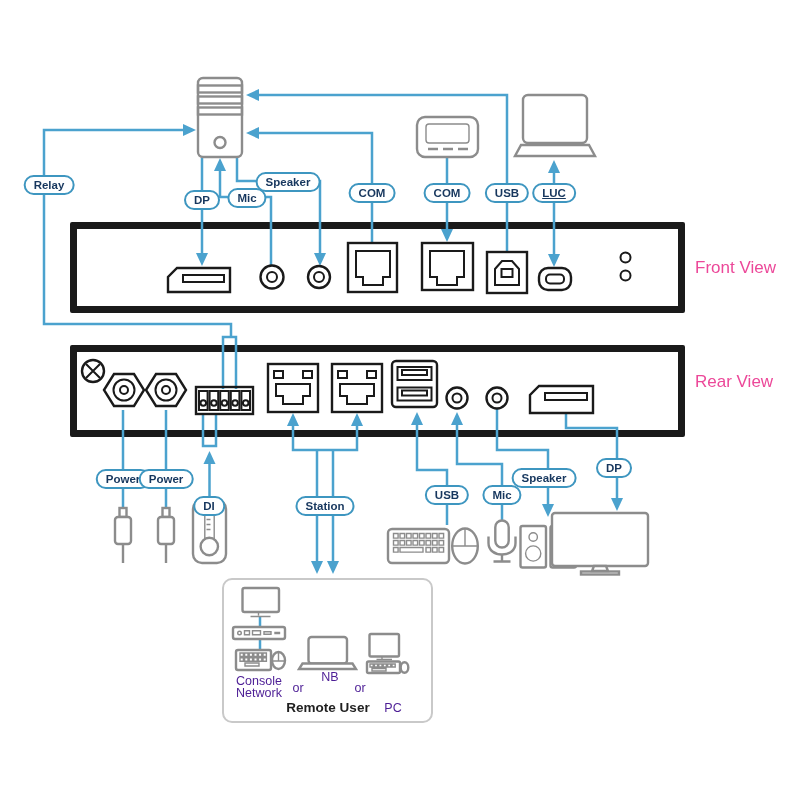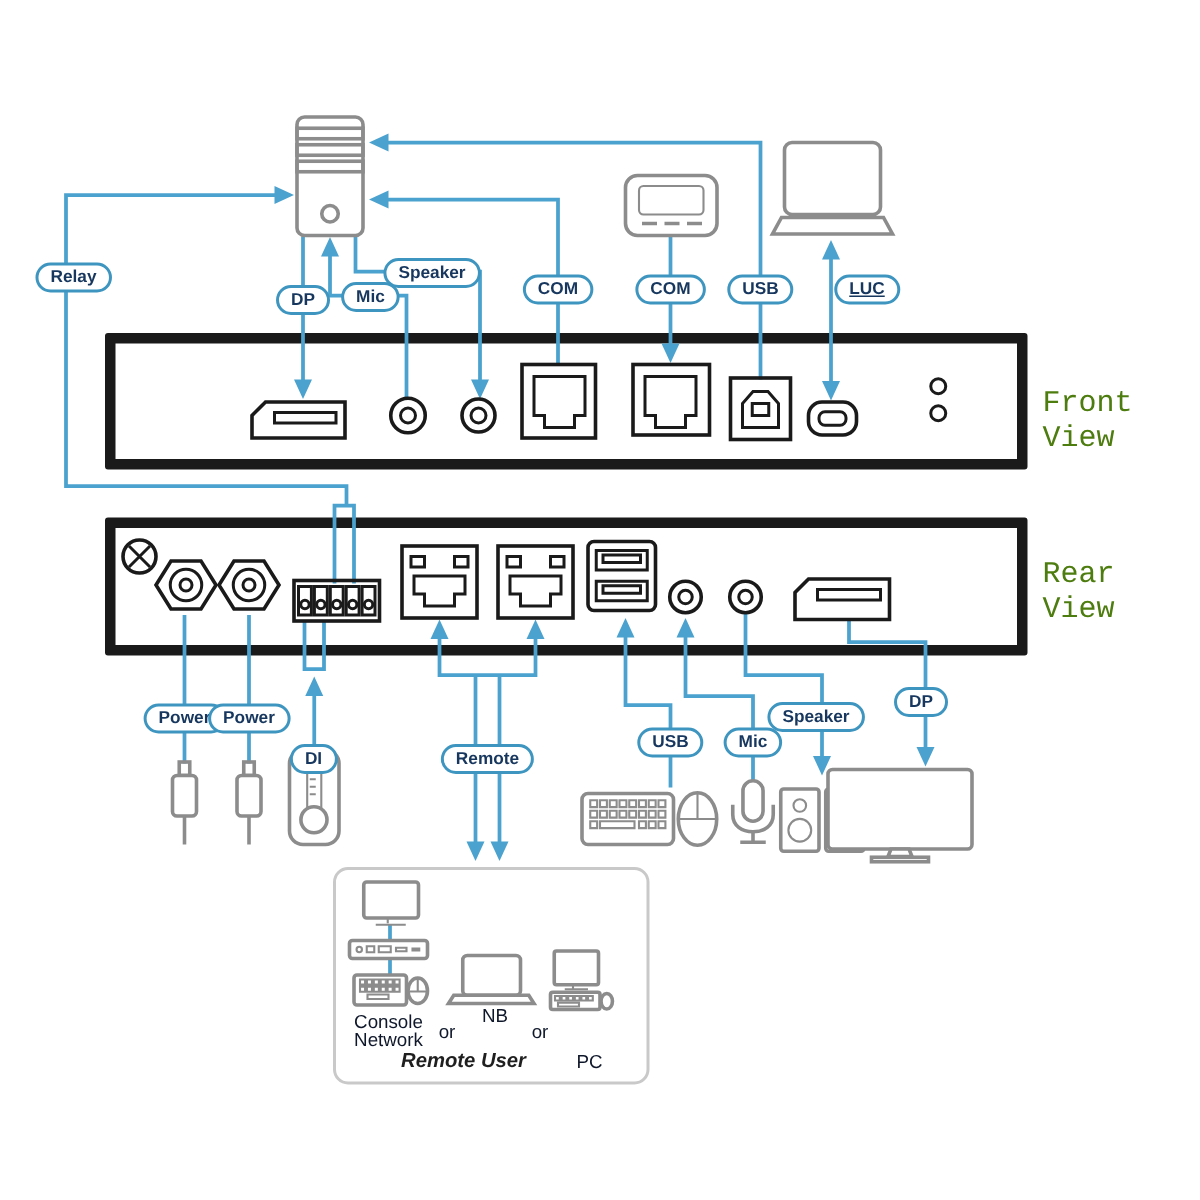--- a/index.html
+++ b/index.html
@@ -4,22 +4,22 @@
 <style>
   html,body{margin:0;padding:0;}
   body{width:800px;height:800px;position:relative;background:#ffffff;
        font-family:"Liberation Sans", sans-serif;overflow:hidden;}
   .panel{position:absolute;background:#fff;border:7px solid #1a1a1a;border-radius:2px;z-index:1;box-sizing:border-box;}
   #svgwrap{position:absolute;left:0;top:0;width:800px;height:800px;z-index:2;}
   .pill{position:absolute;transform:translate(-50%,-50%);background:#fff;
         border:2.5px solid #3E96C0;border-radius:20px;padding:1px 8px;
         font-size:11.5px;font-weight:bold;color:#17375E;white-space:nowrap;
         z-index:3;line-height:14px;}
-  .viewtitle{position:absolute;font-size:20px;color:#4d7c0f;z-index:3;font-family:Liberation Mono, monospace;}
-  .rtext{position:absolute;transform:translate(-50%,-50%);font-size:12.5px;color:#0f172a;z-index:3;white-space:nowrap;text-align:center;}
+  .viewtitle{position:absolute;font-size:17px;color:#ec4899;z-index:3;}
+  .rtext{position:absolute;transform:translate(-50%,-50%);font-size:12.5px;color:#4c1d95;z-index:3;white-space:nowrap;text-align:center;}
   .rtitle{position:absolute;transform:translate(-50%,-50%);font-size:13.5px;font-weight:bold;color:#1f1f1f;z-index:3;white-space:nowrap;}
   #remote-box{position:absolute;left:222px;top:578px;width:211px;height:145px;
         border:2px solid #c9c9c9;border-radius:10px;background:#fff;z-index:1;box-sizing:border-box;}
   svg .bl{stroke:#4BA2CE;stroke-width:2.5;fill:none;}
   svg .ar{fill:#4BA2CE;stroke:none;}
   svg .blk{stroke:#1a1a1a;stroke-width:2.4;fill:none;}
   svg .blk2{stroke:#1a1a1a;stroke-width:2;fill:none;}
   svg .gry{stroke:#8C8C8C;stroke-width:2.4;fill:none;}
   svg .gry2{stroke:#8C8C8C;stroke-width:1.4;fill:none;}
   svg .gryw{stroke:#8C8C8C;stroke-width:2.4;fill:#fff;}
@@ -270,33 +270,33 @@
 </svg>
 </div>
 
 <div class="pill" style="left:49px;top:184.5px;">Relay</div>
 <div class="pill" style="left:202px;top:199.5px;">DP</div>
 <div class="pill" style="left:247px;top:197.5px;">Mic</div>
 <div class="pill" style="left:288px;top:181.5px;">Speaker</div>
 <div class="pill" style="left:372px;top:192.5px;">COM</div>
 <div class="pill" style="left:447px;top:192.5px;">COM</div>
 <div class="pill" style="left:507px;top:192.5px;">USB</div>
-<div class="pill" style="left:578px;top:192.5px;text-decoration:underline;">LUC</div>
+<div class="pill" style="left:554px;top:192.5px;text-decoration:underline;">LUC</div>
 
 <div class="pill" style="left:123px;top:478.5px;">Power</div>
 <div class="pill" style="left:166px;top:478.5px;">Power</div>
 <div class="pill" style="left:209px;top:506px;">DI</div>
-<div class="pill" style="left:325px;top:505.5px;">Remote</div>
+<div class="pill" style="left:325px;top:505.5px;">Station</div>
 <div class="pill" style="left:447px;top:495px;">USB</div>
 <div class="pill" style="left:502px;top:495px;">Mic</div>
 <div class="pill" style="left:544px;top:477.5px;">Speaker</div>
 <div class="pill" style="left:614px;top:467.5px;">DP</div>
 
 <div class="viewtitle" style="left:695px;top:258px;">Front View</div>
 <div class="viewtitle" style="left:695px;top:372px;">Rear View</div>
 
 <div class="rtext" style="left:259px;top:681px;">Console</div>
 <div class="rtext" style="left:259px;top:693px;">Network</div>
 <div class="rtext" style="left:298px;top:688px;">or</div>
 <div class="rtext" style="left:330px;top:677px;">NB</div>
 <div class="rtext" style="left:360px;top:688px;">or</div>
 <div class="rtext" style="left:393px;top:708px;">PC</div>
-<div class="rtitle" style="left:309px;top:707px;font-style:italic;">Remote User</div>
+<div class="rtitle" style="left:328px;top:707px;">Remote User</div>
 
 </body></html>

